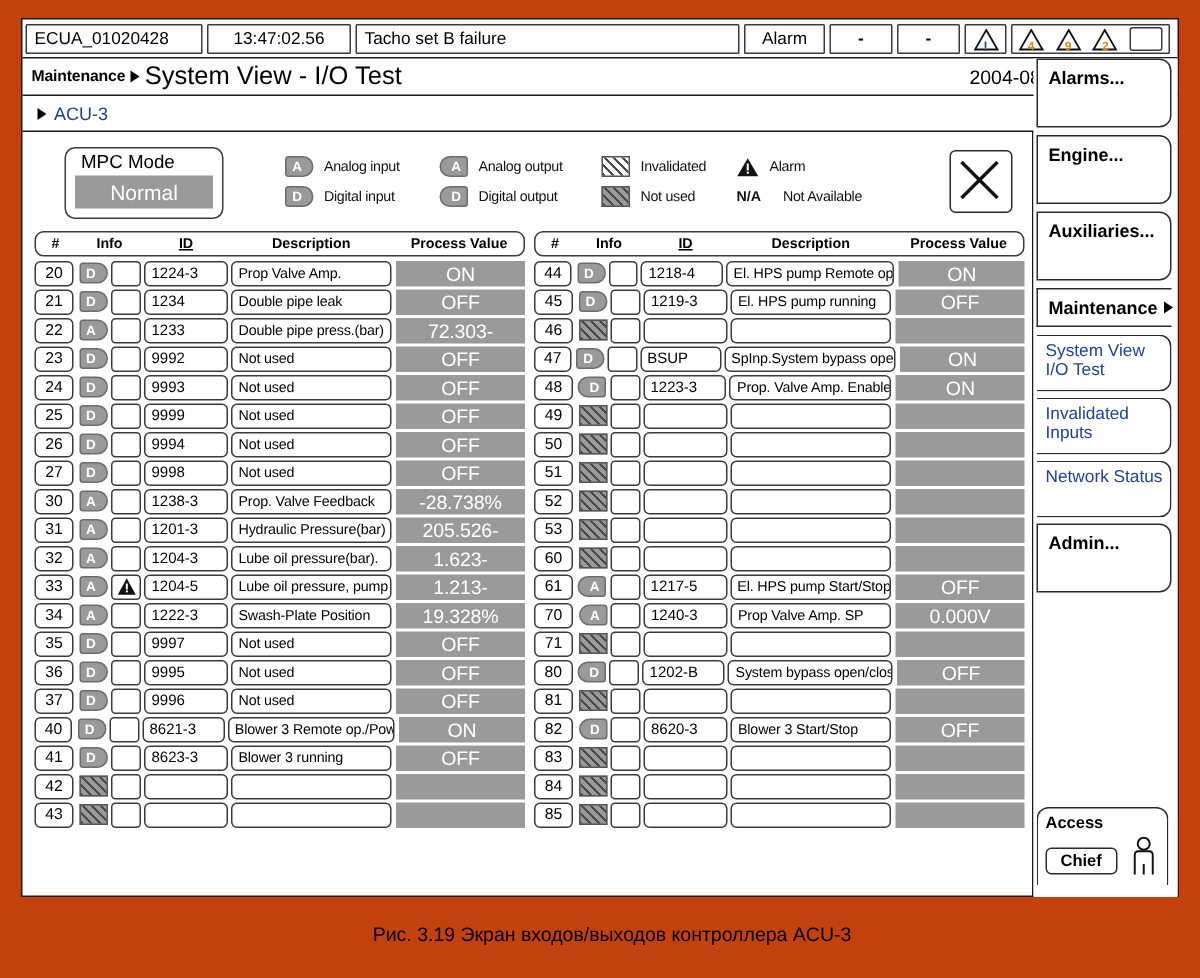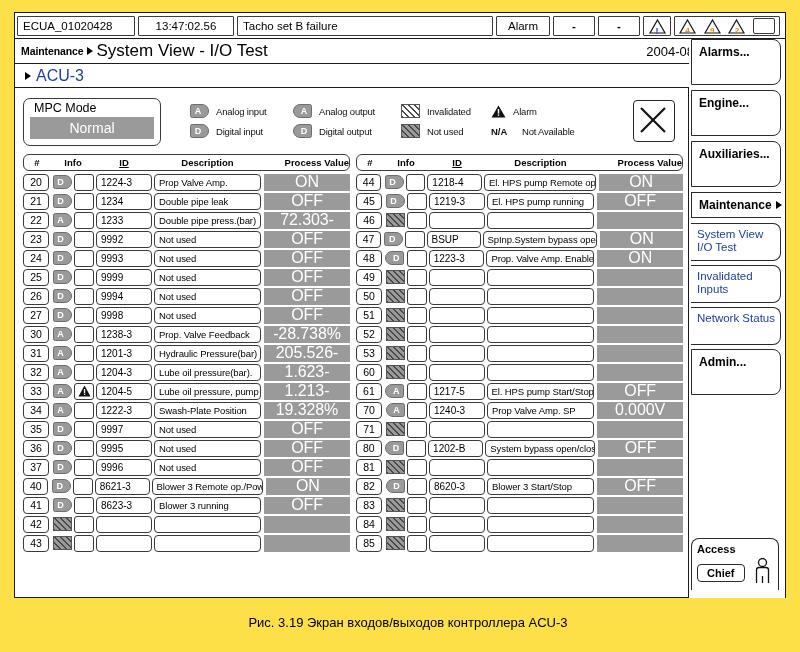--- a/index.html
+++ b/index.html
@@ -6,21 +6,21 @@
   html, body {
     margin: 0; padding: 0;
     width: 800px; height: 652px;
     background: #ffffff;
     font-family: "Liberation Sans", sans-serif;
     -webkit-font-smoothing: none;
   }
   #screen {
     position: relative;
     width: 800px; height: 652px;
-    background: #fde047;
+    background: #c2410c;
     overflow: hidden;
   }
 
   
   .frame {
     position: absolute;
     left: 14px; top: 12px;
     width: 772px; height: 586px;
     border: 1px solid #1a1a1a;
     background: #ffffff;
@@ -106,37 +106,37 @@
     border-bottom: 1px solid #1a1a1a;
     display:flex; align-items:center; padding-left: 10px;
   }
   .unit-arrow {
     display:inline-block; margin-right: 5px;
     width:0;height:0;
     border-left: 6px solid #000;
     border-top: 4px solid transparent;
     border-bottom: 4px solid transparent;
   }
-  .unit-name { font-size: 16px; color:#22409a; }
+  .unit-name { font-size: 12px; color:#22409a; }
 
   
   .content {
     position: absolute; left: 0; top: 75px;
     width: 674px; height: 510px;
     border-right: 1px solid #1a1a1a;
   }
 
   
   .legendzone {
     position: absolute; left: 8px; top: 8px;
     width: 658px; height: 56px;
   }
   .mpcbox {
-    position:absolute; left:0; top:2px;
-    width: 138px; height: 48px;
+    position:absolute; left:20px; top:2px;
+    width: 106px; height: 48px;
     border: 1.5px solid #3a3a3a; border-radius: 7px;
     background: #fff;
     padding: 2px 6px;
   }
   .mpc-label { font-size: 12.5px; color:#000; padding-left:4px; }
   .mpc-val {
     margin-top: 2px;
     height: 22px; background: #9a9a9a;
     display:flex; align-items:center; justify-content:center;
     color:#ffffff; font-size: 14px;
@@ -190,21 +190,21 @@
     border: 1px solid #3a3a3a; border-radius: 6px;
     background: #fff;
     display:flex; align-items:center;
     font-size: 9.5px; font-weight: bold; color:#000;
     margin-bottom: 2px;
   }
   .th-num { width: 26px; text-align:center; }
   .th-info{ width: 46px; text-align:center; }
   .th-id  { width: 56px; text-align:center;text-decoration:underline; }
   .th-desc{ flex:1 1 auto; text-align:center; }
-  .th-pv  { width: 86px; text-align:right; }
+  .th-pv  { width: 86px; text-align:center; }
 
   .trow {
     height: 18px; display:flex; align-items:center;
     margin-bottom: 1px;
   }
   .c-num {
     width: 26px; height: 17px;
     border: 1px solid #3a3a3a; border-radius: 4px;
     background:#fff; font-size: 10.5px; color:#000;
     display:flex; align-items:center; justify-content:center;
@@ -232,21 +232,21 @@
     flex: 1 1 auto; height: 17px;
     border: 1px solid #3a3a3a; border-radius: 4px;
     background:#fff; font-size: 9.5px; color:#000;
     display:flex; align-items:center; padding-left: 4px;
     overflow: hidden; white-space: nowrap;
     margin-right: 3px; letter-spacing: -0.1px;
   }
   .c-pv {
     width: 86px; height: 17px;
     background:#9a9a9a; color:#ffffff;
-    font-size: 16px;
+    font-size: 13px;
     display:flex; align-items:center; justify-content:center;
     letter-spacing: -0.1px;
   }
 
   
   .sidebar {
     position: absolute; right: 0; top: 26px;
     width: 96px; height: 559px;
     background:#fff;
   }

